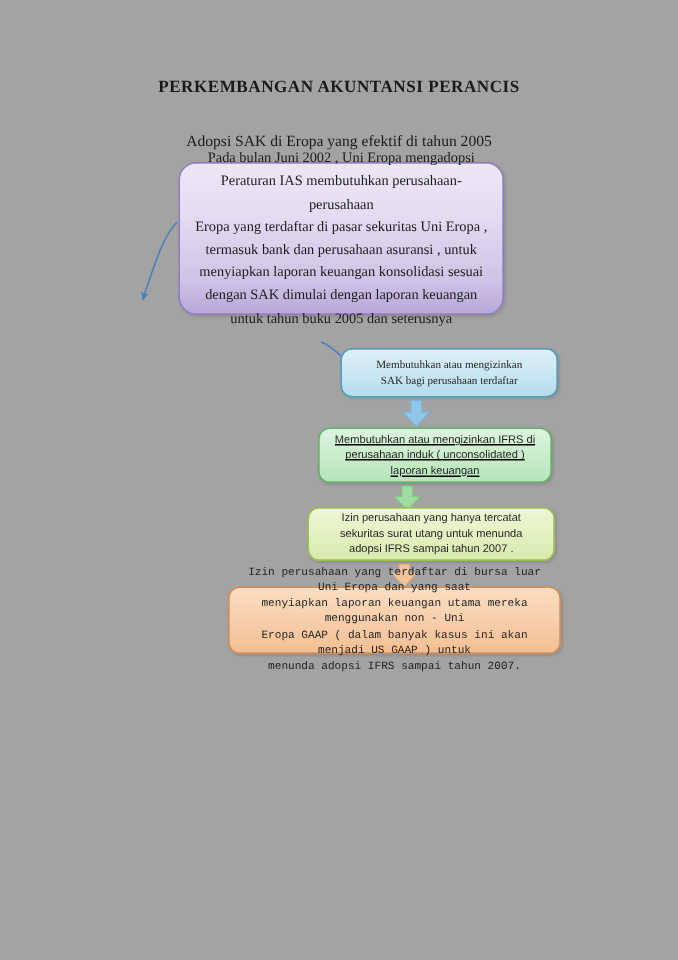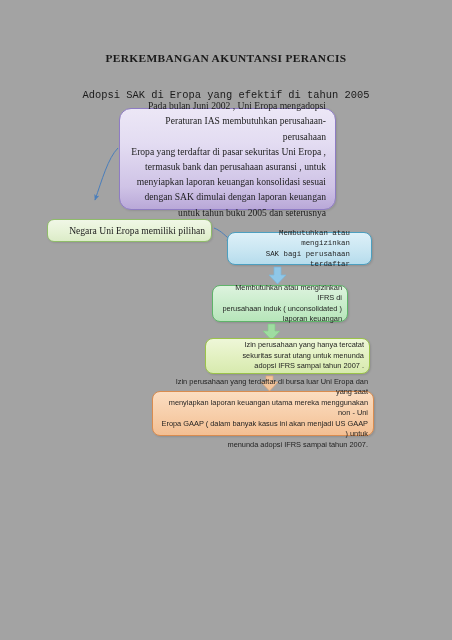--- a/index.html
+++ b/index.html
@@ -35,40 +35,39 @@
     letter-spacing: 0.35px;
     color: #1a1a1a;
   }
 
   .doc-subtitle {
     position: absolute;
     left: 0;
     top: 89px;
     width: 452px;
     text-align: center;
-    font-family: Liberation Mono, monospace;
+    font-family: Liberation Serif, serif;
     font-size: 10.4px;
     color: #1a1a1a;
   }
 
   
   .node {
     position: absolute;
     box-sizing: border-box;
     border-radius: 9px;
     display: flex;
     align-items: center;
     justify-content: center;
     text-align: center;
   }
   .node .txt {
     display: block;
     width: 100%;
     white-space: pre-line;
-    text-align: right;
   }
 
   
   .node-purple {
     left: 119px;
     top: 108px;
     width: 217px;
     height: 102px;
     border: 1px solid #8e7cc3;
     border-radius: 12px;
@@ -107,37 +106,38 @@
     left: 227px;
     top: 232px;
     width: 145px;
     height: 33px;
     border: 1px solid #4c9fc0;
     border-radius: 8px;
     background: linear-gradient(180deg, #ddf0f8 0%, #c9e6f2 55%, #b6dcec 100%);
     box-shadow: 1px 1px 2px rgba(0,0,0,0.12);
   }
   .node-blue .txt {
-    font-family: Liberation Mono, monospace;
+    font-family: Liberation Serif, serif;
     font-size: 7.4px;
     line-height: 10.4px;
     color: #1f1f1f;
     padding: 0 21px;
   }
 
   
   .node-teal {
     left: 212px;
     top: 285px;
-    width: 136px;
+    width: 156px;
     height: 37px;
     border: 1px solid #5fb36a;
     border-radius: 8px;
     background: linear-gradient(180deg, #ddf3de 0%, #c8ecca 55%, #b7e5ba 100%);
     box-shadow: 1px 1px 2px rgba(0,0,0,0.12);
+    text-decoration: underline;
   }
   .node-teal .txt {
     font-family: "Liberation Sans", sans-serif;
     font-size: 7.4px;
     line-height: 10.4px;
     color: #1f1f1f;
     padding: 0 5px;
   }
 
   .node-lime {
@@ -163,21 +163,21 @@
     left: 152px;
     top: 391px;
     width: 222px;
     height: 45px;
     border: 1px solid #d98c50;
     border-radius: 8px;
     background: linear-gradient(180deg, #fbddc1 0%, #f7cfab 50%, #f3bf93 100%);
     box-shadow: 1px 1px 2px rgba(0,0,0,0.12);
   }
   .node-orange .txt {
-    font-family: Liberation Sans, sans-serif;
+    font-family: Liberation Mono, monospace;
     font-size: 7.4px;
     line-height: 10.4px;
     color: #1f1f1f;
     padding: 0 5px;
   }
 
   
   .connectors {
     position: absolute;
     left: 0;
@@ -217,23 +217,20 @@
   <div class="node node-purple">
     <span class="txt">Pada bulan Juni 2002 , Uni Eropa mengadopsi
 Peraturan IAS membutuhkan perusahaan-perusahaan
 Eropa yang terdaftar di pasar sekuritas Uni Eropa ,
 termasuk bank dan perusahaan asuransi , untuk
 menyiapkan laporan keuangan konsolidasi sesuai
 dengan SAK dimulai dengan laporan keuangan
 untuk tahun buku 2005 dan seterusnya</span>
   </div>
 
-  <div class="node node-green-left">
-    <span class="txt">Negara Uni Eropa memiliki pilihan</span>
-  </div>
 
   <div class="node node-blue">
     <span class="txt">Membutuhkan atau mengizinkan
 SAK bagi perusahaan terdaftar</span>
   </div>
 
   <div class="node node-teal">
     <span class="txt">Membutuhkan atau mengizinkan IFRS di
 perusahaan induk ( unconsolidated )
 laporan keuangan</span>

